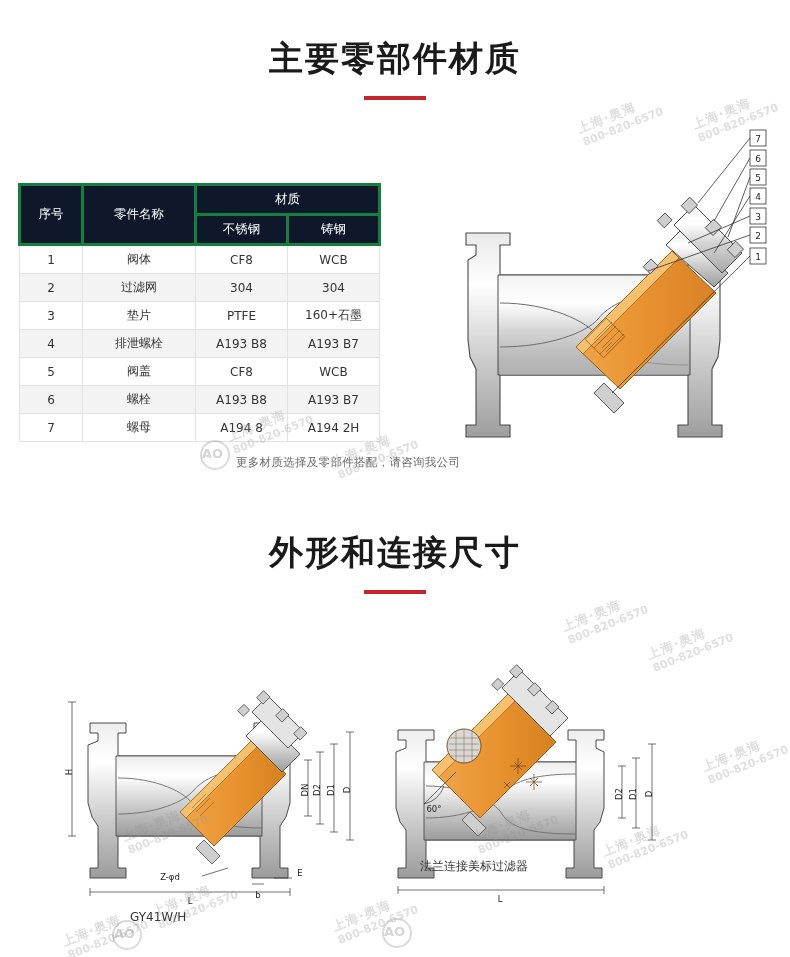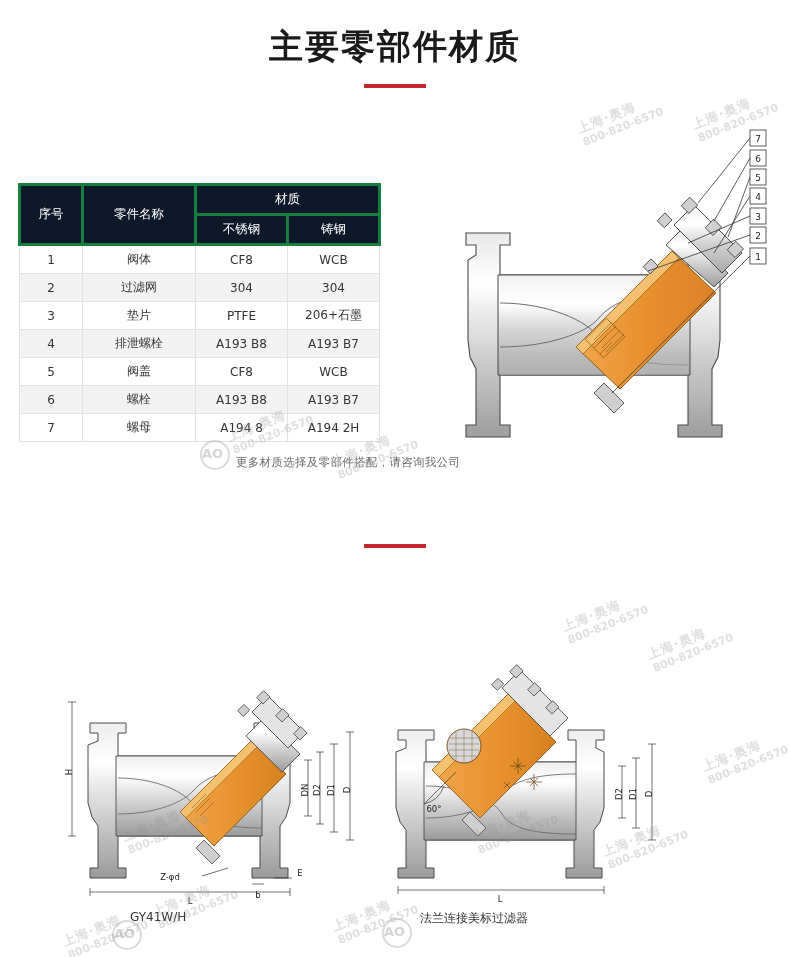--- a/index.html
+++ b/index.html
@@ -15,21 +15,21 @@
     text-align:center;
     font-size:34px;
     font-weight:bold;
     letter-spacing:2px;
     color:#1a1a1a;
   }
   .title-rule{
     width:62px;height:4px;background:#c3272b;
     margin:14px auto 0 auto;
   }
-  #title1{position:absolute;left:0;top:24px;width:790px;}
+  #title1{position:absolute;left:0;top:36px;width:790px;}
   #title2{position:absolute;left:0;top:530px;width:790px;}
 
   
   .table-wrap{
     position:absolute;left:18px;top:183px;width:363px;
     font-size:12px;
   }
   table.mat{
     border-collapse:collapse;width:363px;
     table-layout:fixed;
@@ -122,21 +122,21 @@
         <tr>
           <td>2</td>
           <td>过滤网</td>
           <td>304</td>
           <td>304</td>
         </tr>
         <tr>
           <td>3</td>
           <td>垫片</td>
           <td>PTFE</td>
-          <td>206+石墨</td>
+          <td>160+石墨</td>
         </tr>
         <tr>
           <td>4</td>
           <td>排泄螺栓</td>
           <td>A193 B8</td>
           <td>A193 B7</td>
         </tr>
         <tr>
           <td>5</td>
           <td>阀盖</td>
@@ -244,20 +244,21 @@
         <text x="360" y="94.5" text-anchor="middle" class="callout-txt">3</text>
         <rect x="352" y="102" width="16" height="16" class="callout-box"></rect>
         <text x="360" y="113.5" text-anchor="middle" class="callout-txt">2</text>
         <rect x="352" y="123" width="16" height="16" class="callout-box"></rect>
         <text x="360" y="134.5" text-anchor="middle" class="callout-txt">1</text>
       </g>
 </svg>
 </div>
 
 <div id="title2">
+  <div class="section-title">外形和连接尺寸</div>
   <div class="title-rule"></div>
 </div>
 
 <div class="fig" style="left:52px;top:640px;">
 <svg width="330" height="265" viewBox="0 0 330 265">
   <defs>
     <linearGradient id="pipeGradL" x1="0" y1="0" x2="0" y2="1">
       <stop offset="0%" stop-color="#ededed"></stop>
       <stop offset="25%" stop-color="#ffffff"></stop>
       <stop offset="62%" stop-color="#cccccc"></stop>
@@ -418,21 +419,21 @@
   </g>
   <g id="dimtext-right">
         <text x="56" y="172" text-anchor="middle" class="dimtxt">60°</text>
         <text x="244" y="154" text-anchor="middle" class="dimtxt" transform="rotate(-90 244 154)">D2</text>
         <text x="258" y="154" text-anchor="middle" class="dimtxt" transform="rotate(-90 258 154)">D1</text>
         <text x="274" y="154" text-anchor="middle" class="dimtxt" transform="rotate(-90 274 154)">D</text>
         <text x="122" y="262" text-anchor="middle" class="dimtxt">L</text>
       </g>
 </svg>
 </div>
-<div class="fig-caption" style="left:420px;top:910px;width:200px;">法兰连接美标过滤器</div>
+<div class="fig-caption" style="left:420px;top:858px;width:200px;">法兰连接美标过滤器</div>
 
 <div id="watermarks">
     <div class="wm" style="left: 575px; top: 122px;">
       <div class="big">上海·奥海</div>
       <div>800-820-6570</div>
     </div>
     <div class="wm" style="left: 690px; top: 118px;">
       <div class="big">上海·奥海</div>
       <div>800-820-6570</div>
     </div>

